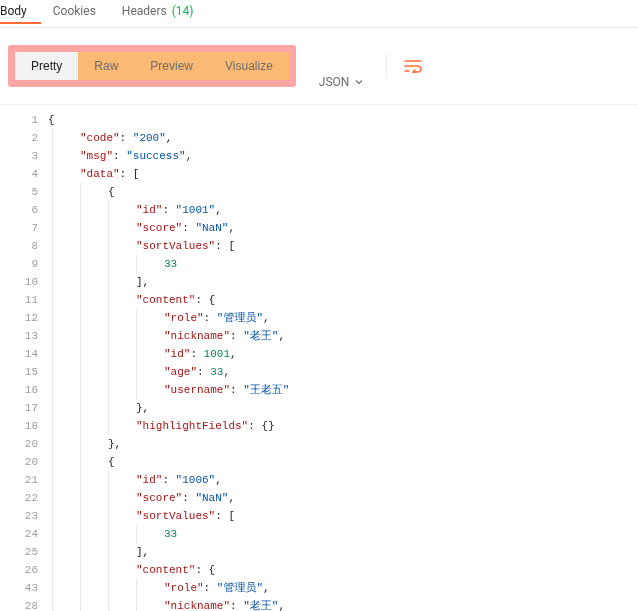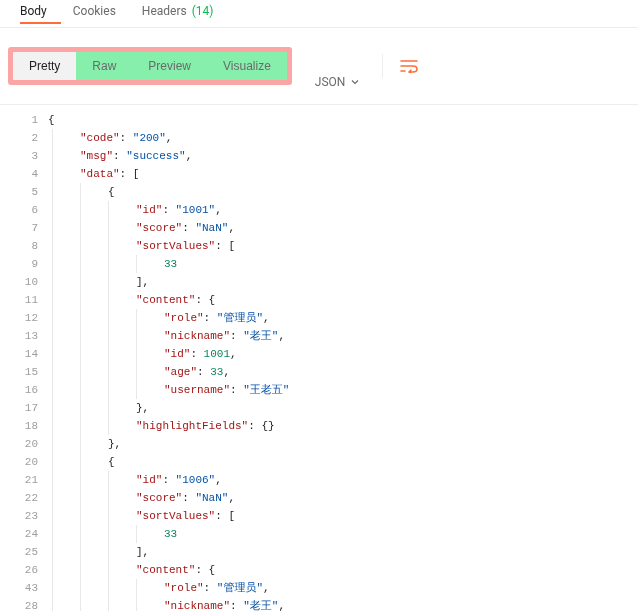--- a/index.html
+++ b/index.html
@@ -1,25 +1,25 @@
 <!DOCTYPE html>
 <html><head>
 <meta charset="utf-8">
 <style>
 * { margin: 0; padding: 0; box-sizing: border-box; }
 body { font-family: -apple-system, BlinkMacSystemFont, "Segoe UI", Roboto, sans-serif; font-size: 12px; background: #fff; color: #212121; width: 638px; }
 
-.tabs { display: flex; gap: 0; padding: 0; border-bottom: 1px solid transparent; margin-left: 20px; }
+.tabs { display: flex; gap: 0; padding: 0; border-bottom: 1px solid transparent; }
 .tab { padding: 4px 14px 6px 0; margin-right: 12px; color: #6b6b6b; cursor: pointer; font-size: 12px; }
 .tab.active { color: #212121; border-bottom: 2px solid #ff6c37; padding-bottom: 4px; }
 .tab .count { color: #0cbb52; margin-left: 2px; }
 
 .toolbar { display: flex; align-items: center; gap: 0; padding: 8px 8px; border-top: 1px solid #ededed; border-bottom: 1px solid #ededed; margin-top: 2px; }
-.seg { display: flex; border: 5px solid #fca5a5; border-radius: 3px; overflow: hidden; }
-.seg-btn { padding: 7px 16px; background: #86efac; color: #6b6b6b; font-size: 12px; cursor: pointer; border: none; }
+.seg { display: flex; border: 7px solid #fca5a5; border-radius: 3px; overflow: hidden; }
+.seg-btn { padding: 7px 16px; background: #fdba74; color: #6b6b6b; font-size: 12px; cursor: pointer; border: none; }
 .seg-btn.active { background: #f2f2f2; color: #212121; }
 .dropdown { display: flex; align-items: center; margin-left: 12px; padding: 6px 10px; color: #6b6b6b; font-size: 12px; cursor: pointer; border: 1px solid transparent; border-radius: 3px; margin-top: 32px; }
 .dropdown svg { margin-left: 6px; }
 .vr { width: 1px; height: 24px; background: #ededed; margin: 0 12px; }
 .wrap-btn { display: flex; align-items: center; justify-content: center; width: 28px; height: 28px; cursor: pointer; }
 
 .code-area { display: flex; font-family: "SFMono-Regular", Consolas, "Liberation Mono", Menlo, monospace; font-size: 11px; line-height: 18px; }
 .gutter { width: 48px; text-align: right; color: #9e9e9e; padding: 6px 10px 6px 0; user-select: none; }
 .gutter div { height: 18px; }
 .code { flex: 1; padding: 6px 0; white-space: pre; color: #212121; position: relative; }

